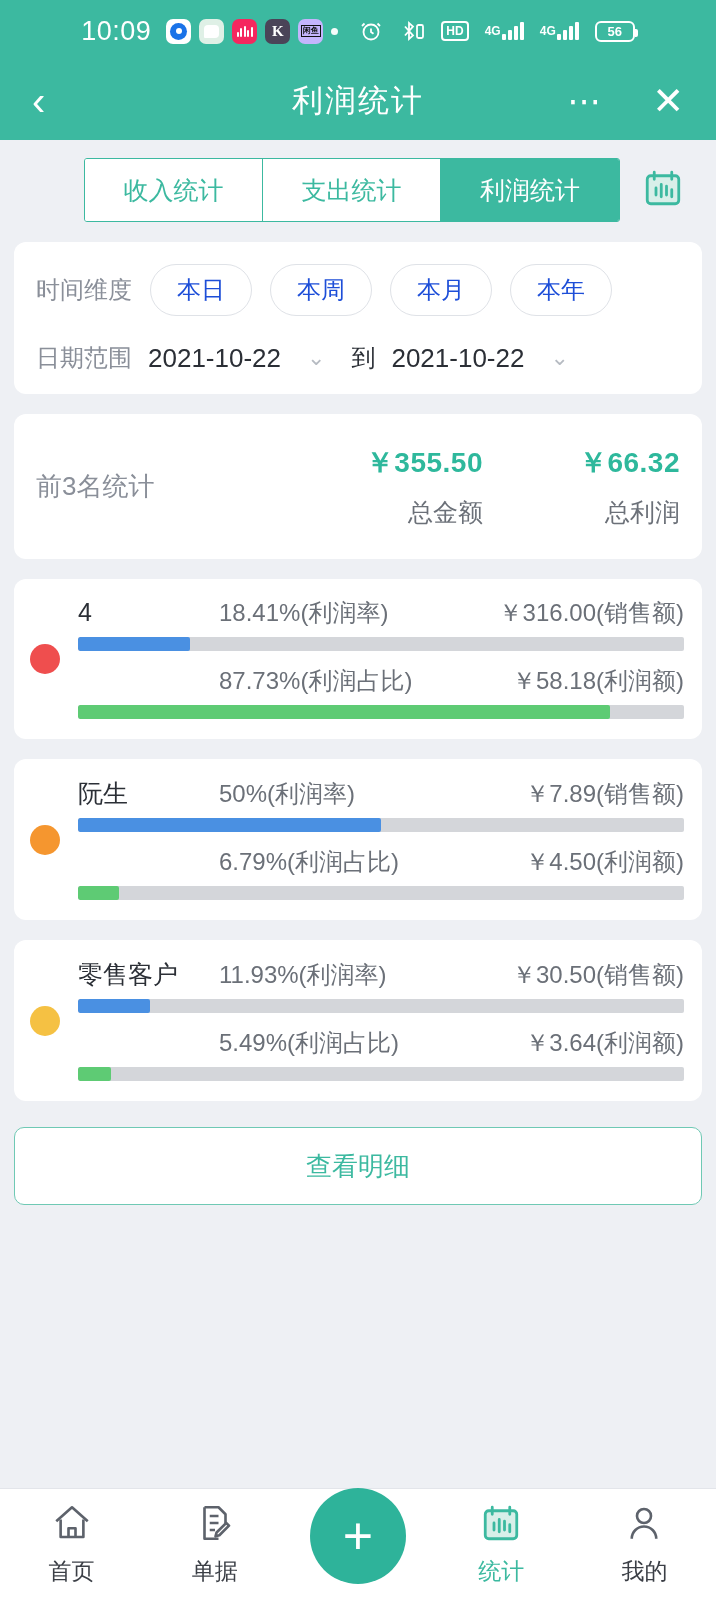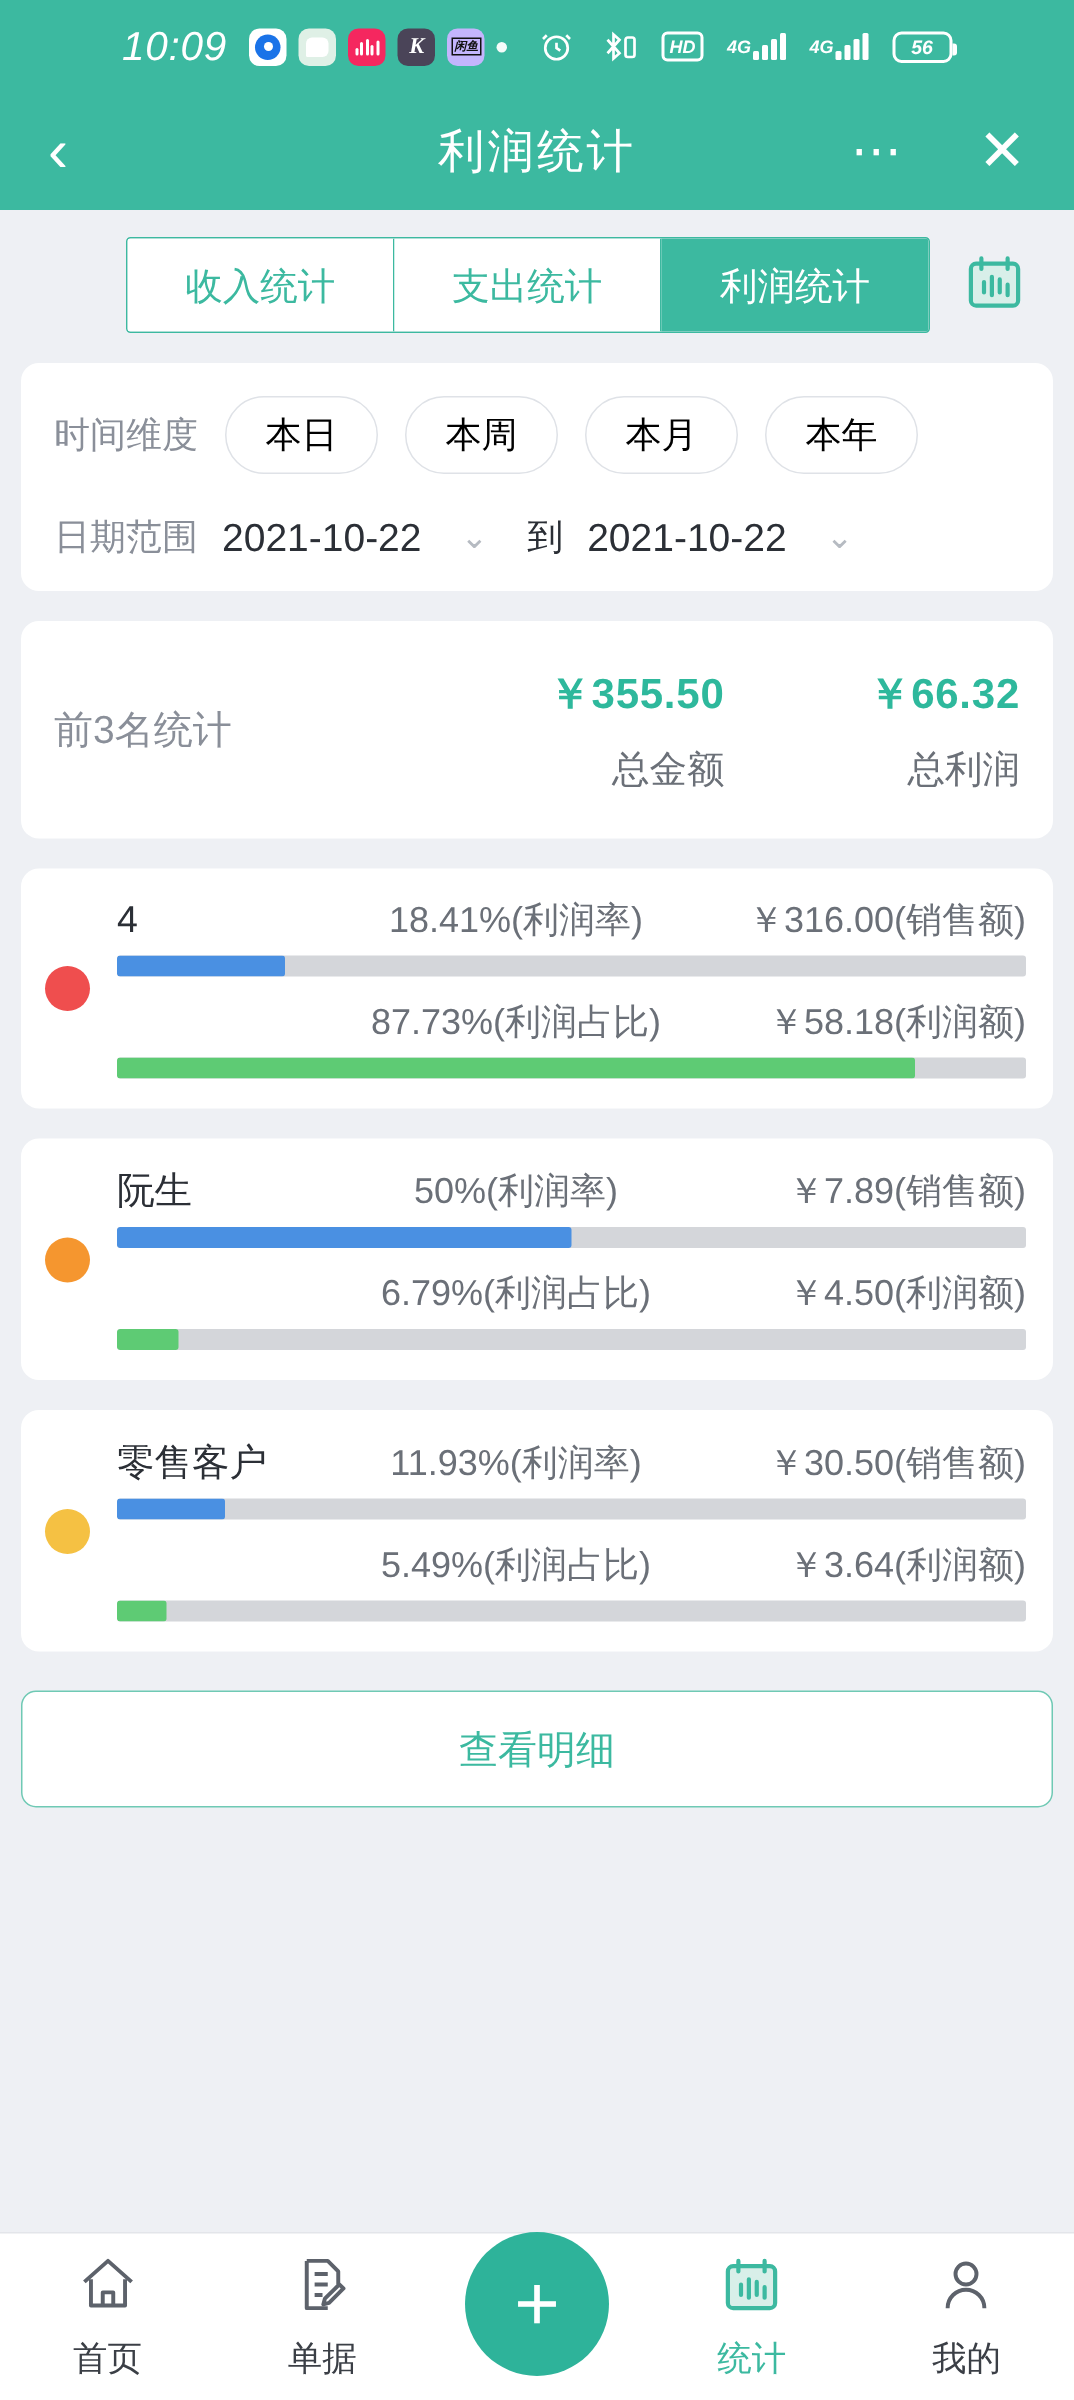--- a/index.html
+++ b/index.html
@@ -8,21 +8,21 @@
     font-family:"Liberation Sans","DejaVu Sans",sans-serif;
     background:#eef0f4;
     overflow:hidden;
   }
   .phone { position:relative; width:716px; height:1600px; display:flex; flex-direction:column; }
 
   
   .statusbar {
     background:#3cb9a0; height:62px;
     display:flex; align-items:center; justify-content:center; gap:11px;
-    color:#fff; flex:none;font-style:italic;
+    color:#fff; flex:none;
   }
   .clock { font-size:27px; font-weight:500; letter-spacing:.5px; margin-right:4px; }
   .appicons { display:flex; align-items:center; gap:8px; }
   .appicon { width:25px; height:25px; border-radius:7px; display:flex; align-items:center; justify-content:center;
              font-size:13px; font-weight:bold; line-height:1; overflow:hidden; }
   .ai-blue { background:#ffffff; }
   .ai-blue .inner { width:17px;height:17px;border-radius:50%;background:#1a73e8;display:flex;align-items:center;justify-content:center;}
   .ai-blue .inner i { width:6px;height:6px;border-radius:50%;background:#fff;display:block;}
   .ai-white { background:#dff0e6; }
   .ai-white .inner { width:15px;height:13px;border-radius:4px 4px 4px 1px;background:#fff;display:block;}
@@ -68,42 +68,42 @@
   .seg:last-child { border-right:none; }
   .seg.active { background:#3cb9a0; color:#fff; }
   .calicon { margin-left:22px; cursor:pointer; }
 
   
   .card { background:#fff; border-radius:12px; margin-top:20px; }
   .filtercard { padding:22px 22px 20px 22px; }
   .frow { display:flex; align-items:center; }
   .flabel { font-size:24px; color:#8a8f99; flex:none; }
   .pills { display:flex; gap:18px; margin-left:18px; }
-  .pill { border:1px solid #dfe2e7; border-radius:30px; padding:9px 26px; font-size:24px; color:#000000;
+  .pill { border:1px solid #dfe2e7; border-radius:30px; padding:9px 26px; font-size:24px; color:#1d4ed8;
           background:#fff; cursor:pointer; }
   .frow2 { margin-top:26px; }
   .dateval { font-size:26px; color:#2b2f36; margin-left:16px; cursor:pointer; }
   .chev { color:#b6bbc2; font-size:22px; margin-left:26px; cursor:pointer; }
   .toword { font-size:24px; color:#2b2f36; margin-left:26px; }
 
   
   .sumcard { display:flex; align-items:center; padding:30px 22px; }
   .sumlabel { font-size:26px; color:#8a8f99; width:250px; }
   .sumcol { flex:1; text-align:right; }
   .sumval { font-size:28px; color:#2eb89c; font-weight:600; letter-spacing:.5px; }
   .sumcap { font-size:25px; color:#6b7078; margin-top:14px; }
 
   
   .rowcard { display:flex; align-items:center; padding:18px 18px 18px 16px; }
   .rankdot { width:30px; height:30px; border-radius:50%; flex:none; margin-right:18px; }
   .rowbody { flex:1; }
   .line { display:flex; align-items:baseline; }
   .rowname { font-size:25px; color:#2b2f36; flex:1; }
   .metric { font-size:24px; color:#6b7078; }
-  .metric.pct { width:250px; text-align:center; }
+  .metric.pct { width:250px; }
   .metric.amt { width:215px; text-align:right; }
   .track { height:14px; background:#d4d6da; border-radius:2px; margin:8px 0 14px 0; overflow:hidden; }
   .fill { height:100%; border-radius:2px; }
   .fill.blue { background:#4a90e2; }
   .fill.green { background:#5ecb74; }
   .track.last { margin-bottom:2px; }
   .spacer-line { display:flex; }
   .spacer-line .rowname { visibility:hidden; }
 
   

